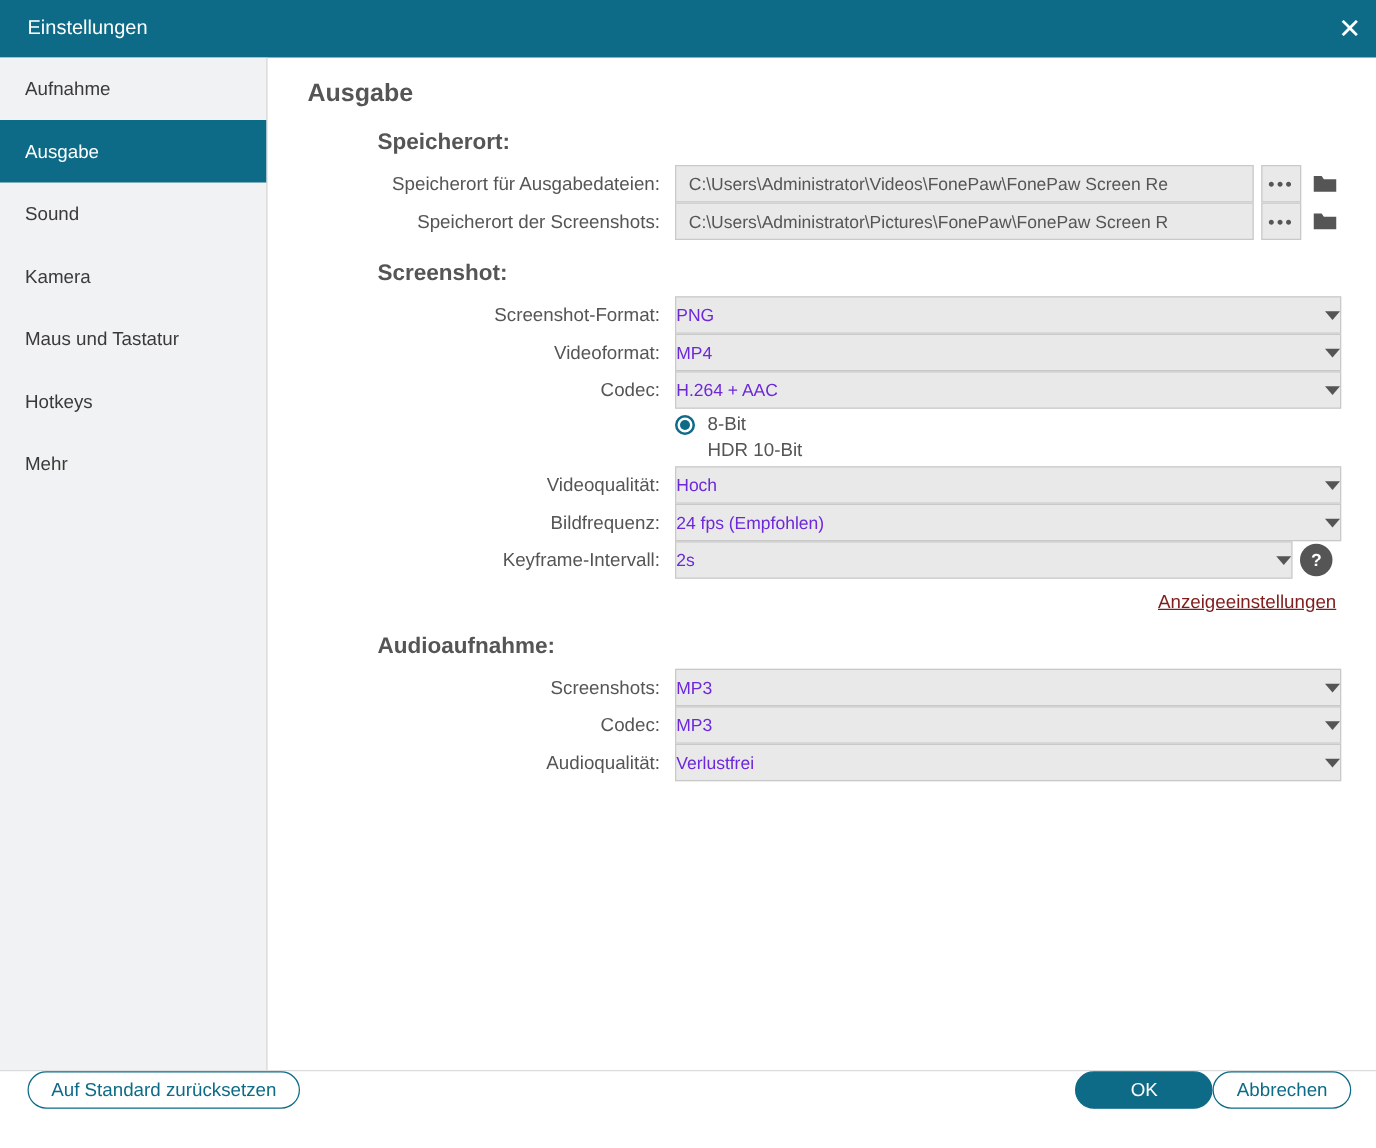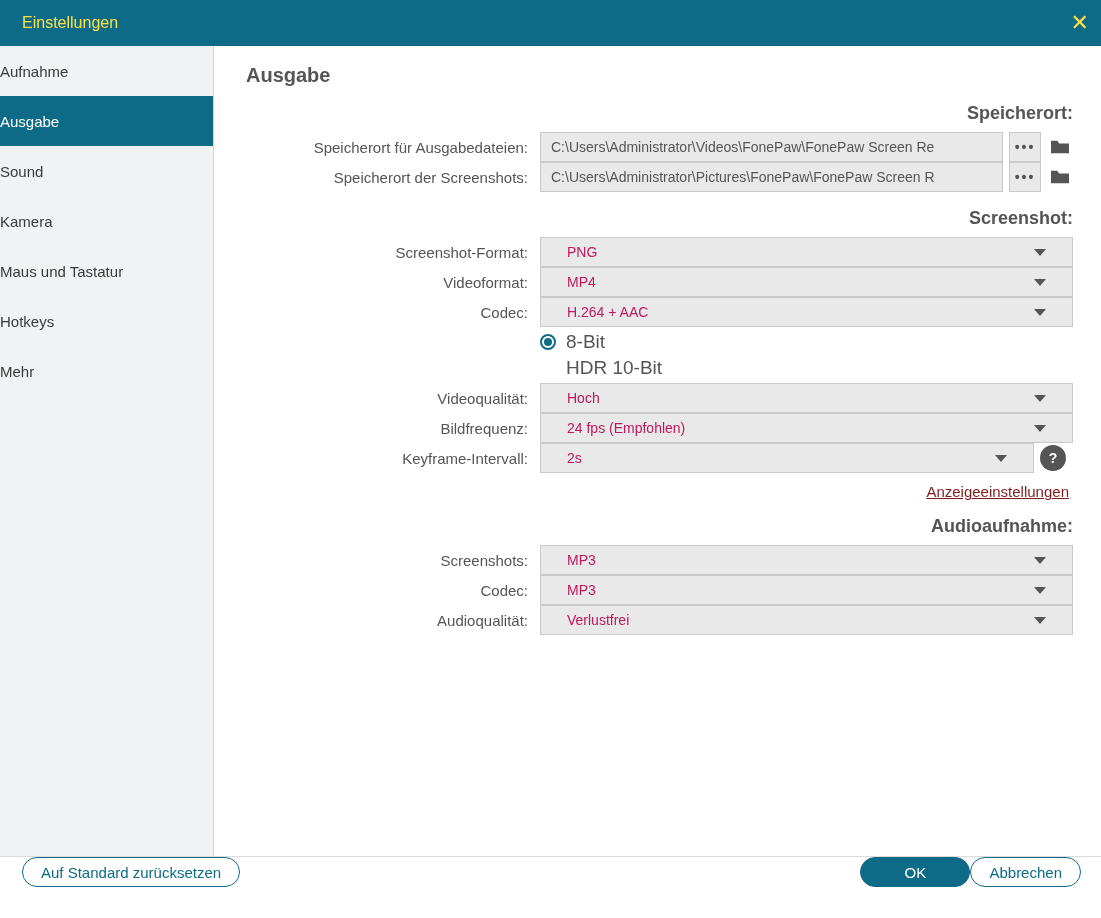--- a/index.html
+++ b/index.html
@@ -1,48 +1,48 @@
 <!DOCTYPE html>
 <html><head>
 <meta charset="utf-8">
 <style>
   * { box-sizing: border-box; margin: 0; padding: 0; }
   html, body { height: 100%; font-family: "Segoe UI", Arial, sans-serif; font-size: 14px; color: #4a4a4a; }
   .window { width: 1101px; height: 918px; display: flex; flex-direction: column; background: #ffffff; }
-  .titlebar { height: 46px; background: #0d6b87; color: #fde047; display: flex; align-items: center; justify-content: space-between; padding: 0 12px 0 22px; }
+  .titlebar { height: 46px; background: #0d6b87; color: #ffffff; display: flex; align-items: center; justify-content: space-between; padding: 0 12px 0 22px; }
   .titlebar .title { font-size: 16px; }
   .close-x { font-size: 22px; cursor: pointer; font-weight: 200; }
   .body { flex: 1; display: flex; overflow: hidden; }
   .sidebar { width: 214px; background: #f1f2f3; border-right: 1px solid #d7d7d7; }
-  .sidebar-item { height: 50px; display: flex; align-items: center; font-size: 15px; color: #3a3a3a; cursor: pointer; }
+  .sidebar-item { height: 50px; display: flex; align-items: center; padding-left: 20px; font-size: 15px; color: #3a3a3a; cursor: pointer; }
   .sidebar-item.active { background: #0d6b87; color: #fff; }
   .main { flex: 1; padding: 18px 28px 10px 32px; overflow-y: auto; position: relative; }
   .page-title { font-size: 20px; font-weight: 700; color: #555; margin-bottom: 10px; }
-  .section-title { font-size: 18px; font-weight: 700; color: #555; margin: 16px 0 8px 56px; text-align: right; }
+  .section-title { font-size: 18px; font-weight: 700; color: #555; margin: 16px 0 8px 56px; }
   .row { display: flex; align-items: center; margin: 0 0; }
   .row-label { width: 294px; text-align: right; padding-right: 12px; color: #555; font-size: 15px; }
   .row-content { flex: 1; display: flex; align-items: center; gap: 6px; text-align: center; }
   .path-input {
     flex: 1; height: 30px; border: 1px solid #c9c9c9; background: #e9e9e9; color: #555;
     padding: 0 10px; display: flex; align-items: center; overflow: hidden; white-space: nowrap;
   }
   .iconbtn { width: 32px; height: 30px; border: 1px solid #c9c9c9; background: #e9e9e9; display: flex; align-items: center; justify-content: center; cursor: pointer; }
   .folderbtn { width: 26px; height: 30px; display: flex; align-items: center; justify-content: center; cursor: pointer; }
   .dots { letter-spacing: 2px; font-weight: 700; color: #555; }
   .select {
     flex: 1; height: 30px; border: 1px solid #c9c9c9; background: #e9e9e9;
-    display: flex; align-items: center; justify-content: space-between; padding: 0 26px; color: #be185d; cursor: pointer;
+    display: flex; align-items: center; justify-content: space-between; padding: 0 0; color: #6d28d9; cursor: pointer;
   }
   .select.narrow { max-width: 494px; }
   .chev { width: 0; height: 0; border-left: 6px solid transparent; border-right: 6px solid transparent; border-top: 7px solid #555; }
   .radio-row { display: flex; align-items: center; margin: 4px 0; padding-left: 294px; gap: 10px; }
   .radio-outer { width: 16px; height: 16px; border-radius: 50%; border: 2px solid #0d6b87; display:flex; align-items:center; justify-content:center; }
   .radio-outer.off { border-color: #fff; }
   .radio-inner { width: 8px; height: 8px; border-radius: 50%; background: #0d6b87; }
-  .radio-label { color: #555; font-size: 19px; }
+  .radio-label { color: #555; font-size: 15px; }
   .link-row { text-align: right; padding-right: 4px; margin-top: 10px; }
   .link { color: #7f1d1d; text-decoration: underline; cursor: pointer; font-size: 15px; }
   .help-circle { width: 26px; height: 26px; border-radius: 50%; background: #555; color: #fff; display:flex; align-items:center; justify-content:center; font-weight:700; cursor:pointer; }
   .footer { height: 62px; border-top: 1px solid #dcdcdc; display: flex; align-items: flex-start; justify-content: space-between; padding: 0 20px 0 22px; }
   .btn { height: 30px; border-radius: 16px; padding: 0 18px; display:flex; align-items:center; justify-content:center; font-size: 15px; cursor:pointer; }
   .btn-outline { border: 1.5px solid #0d6b87; color: #0d6b87; background:#fff; }
   .btn-primary { background: #0d6b87; color: #fff; border: 1.5px solid #0d6b87; min-width:110px; }
   .footer-right { display:flex; }
   svg.folder { width:22px; height:18px; }
 </style>

